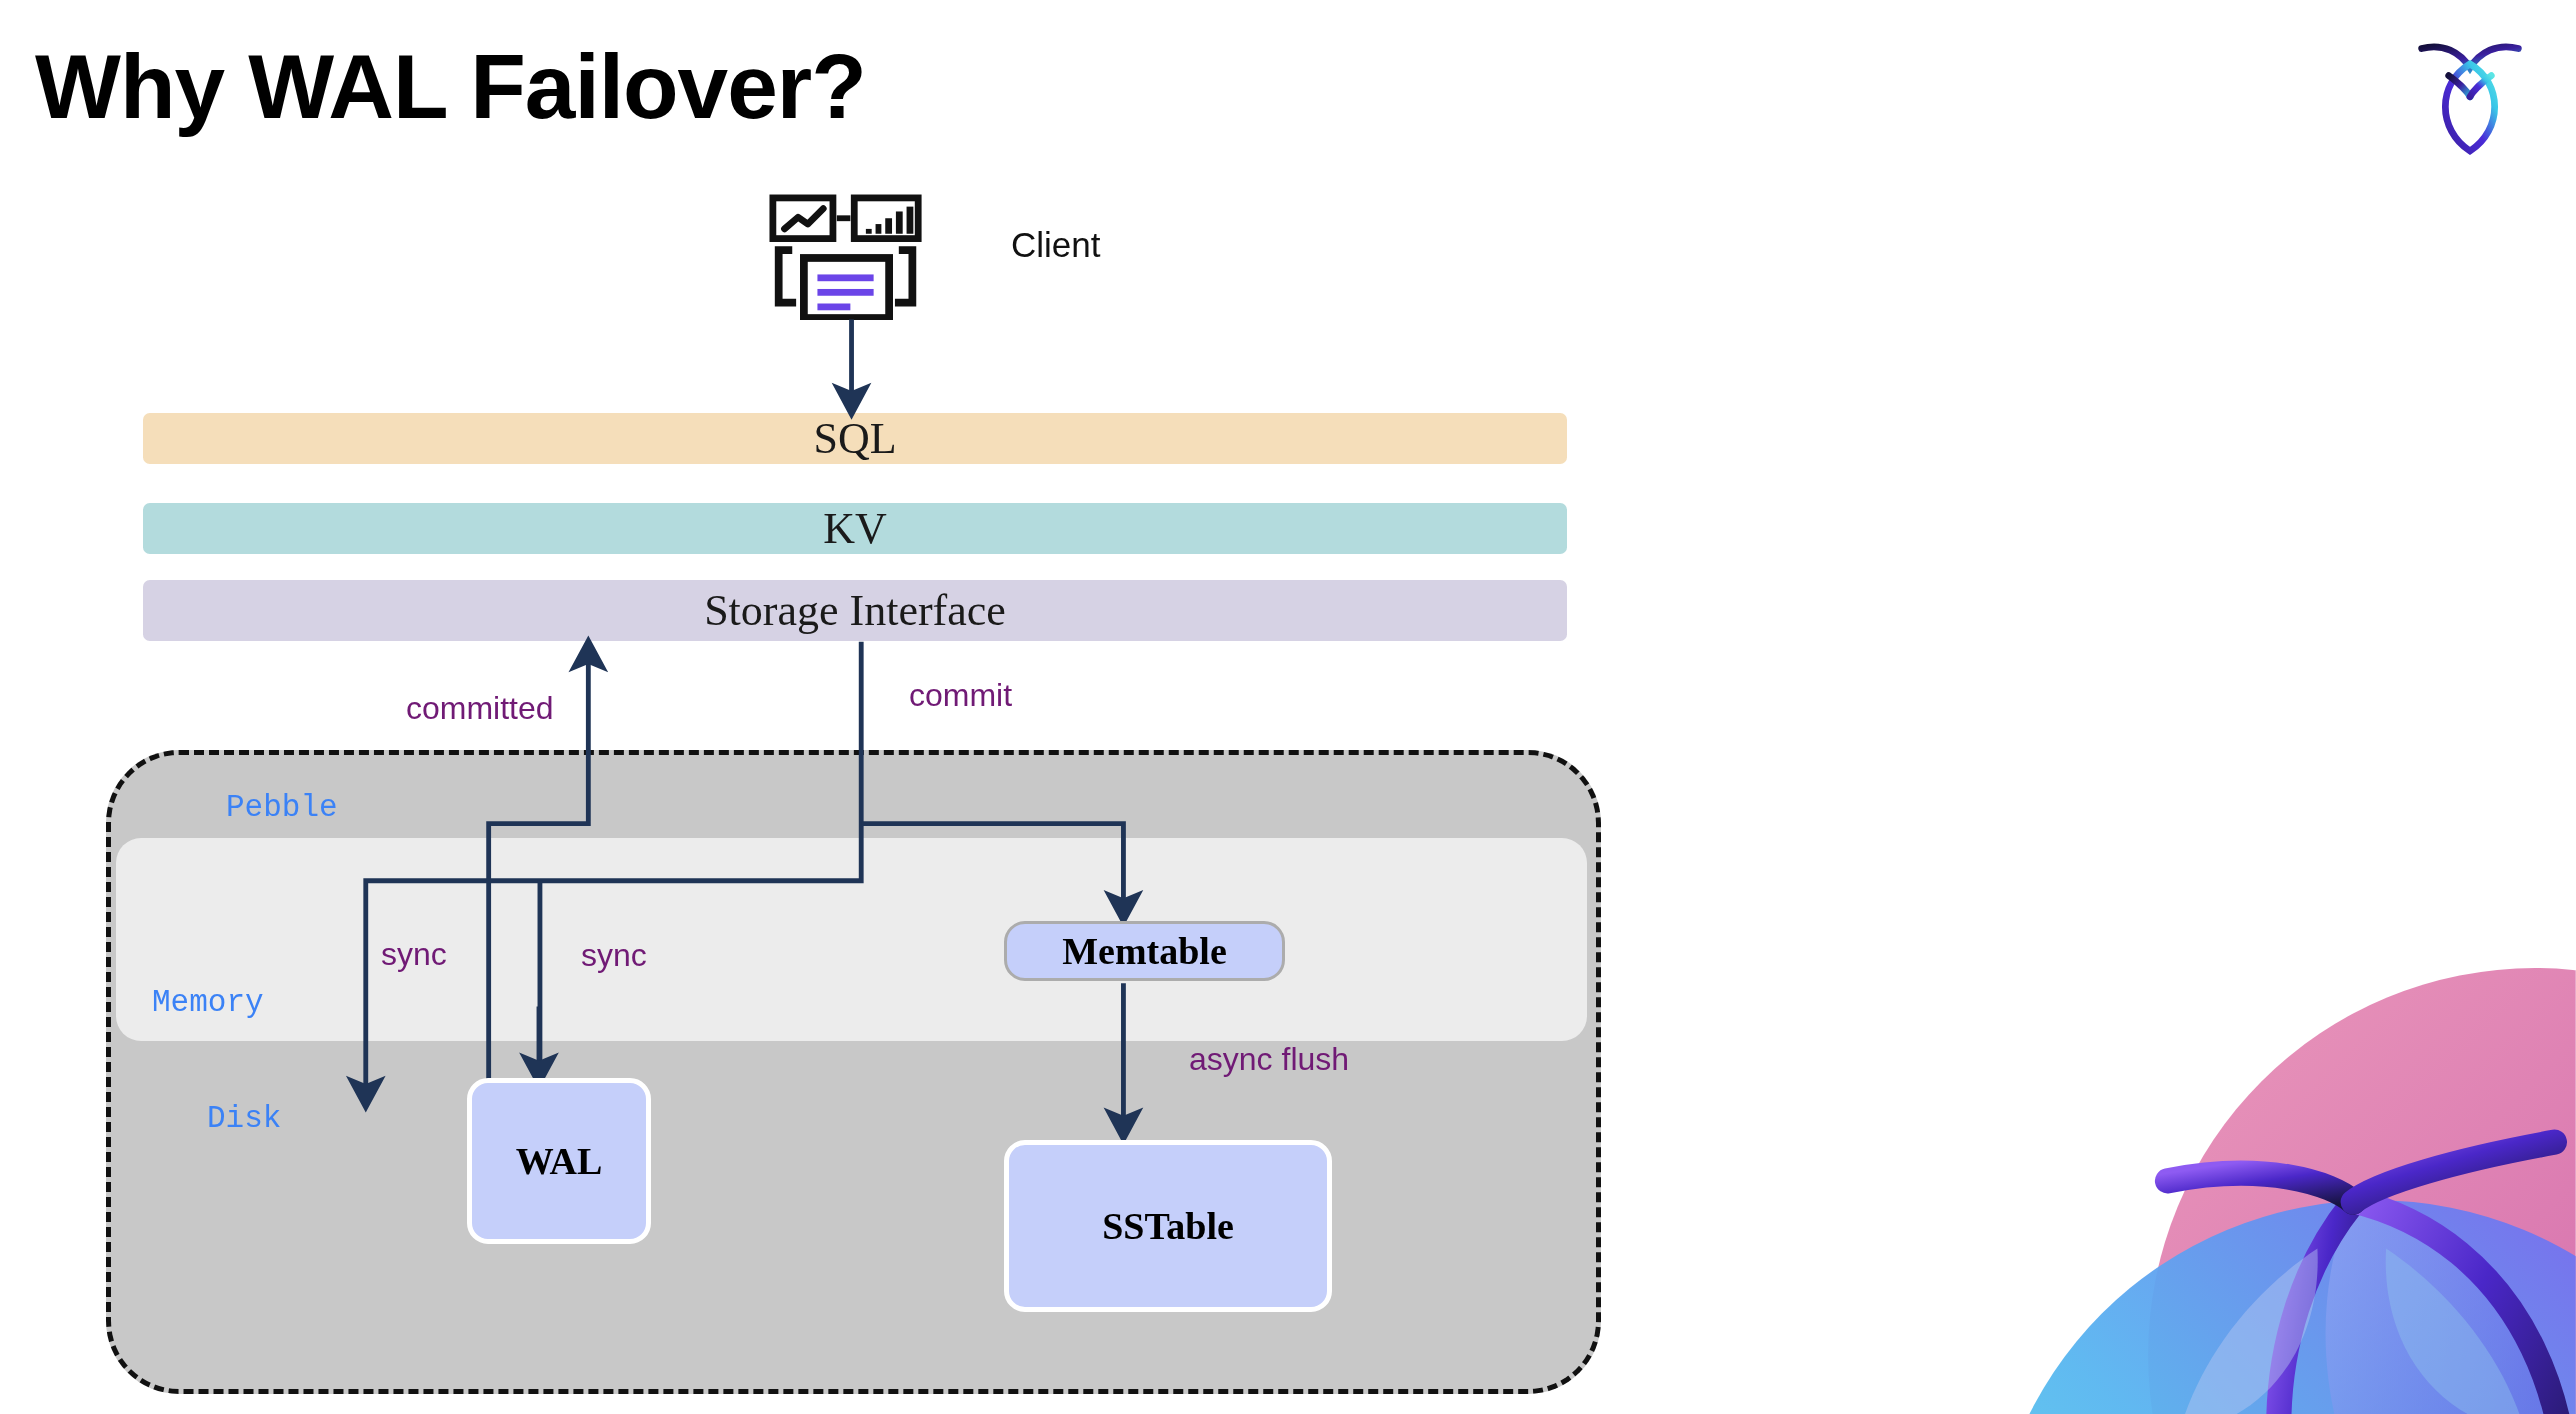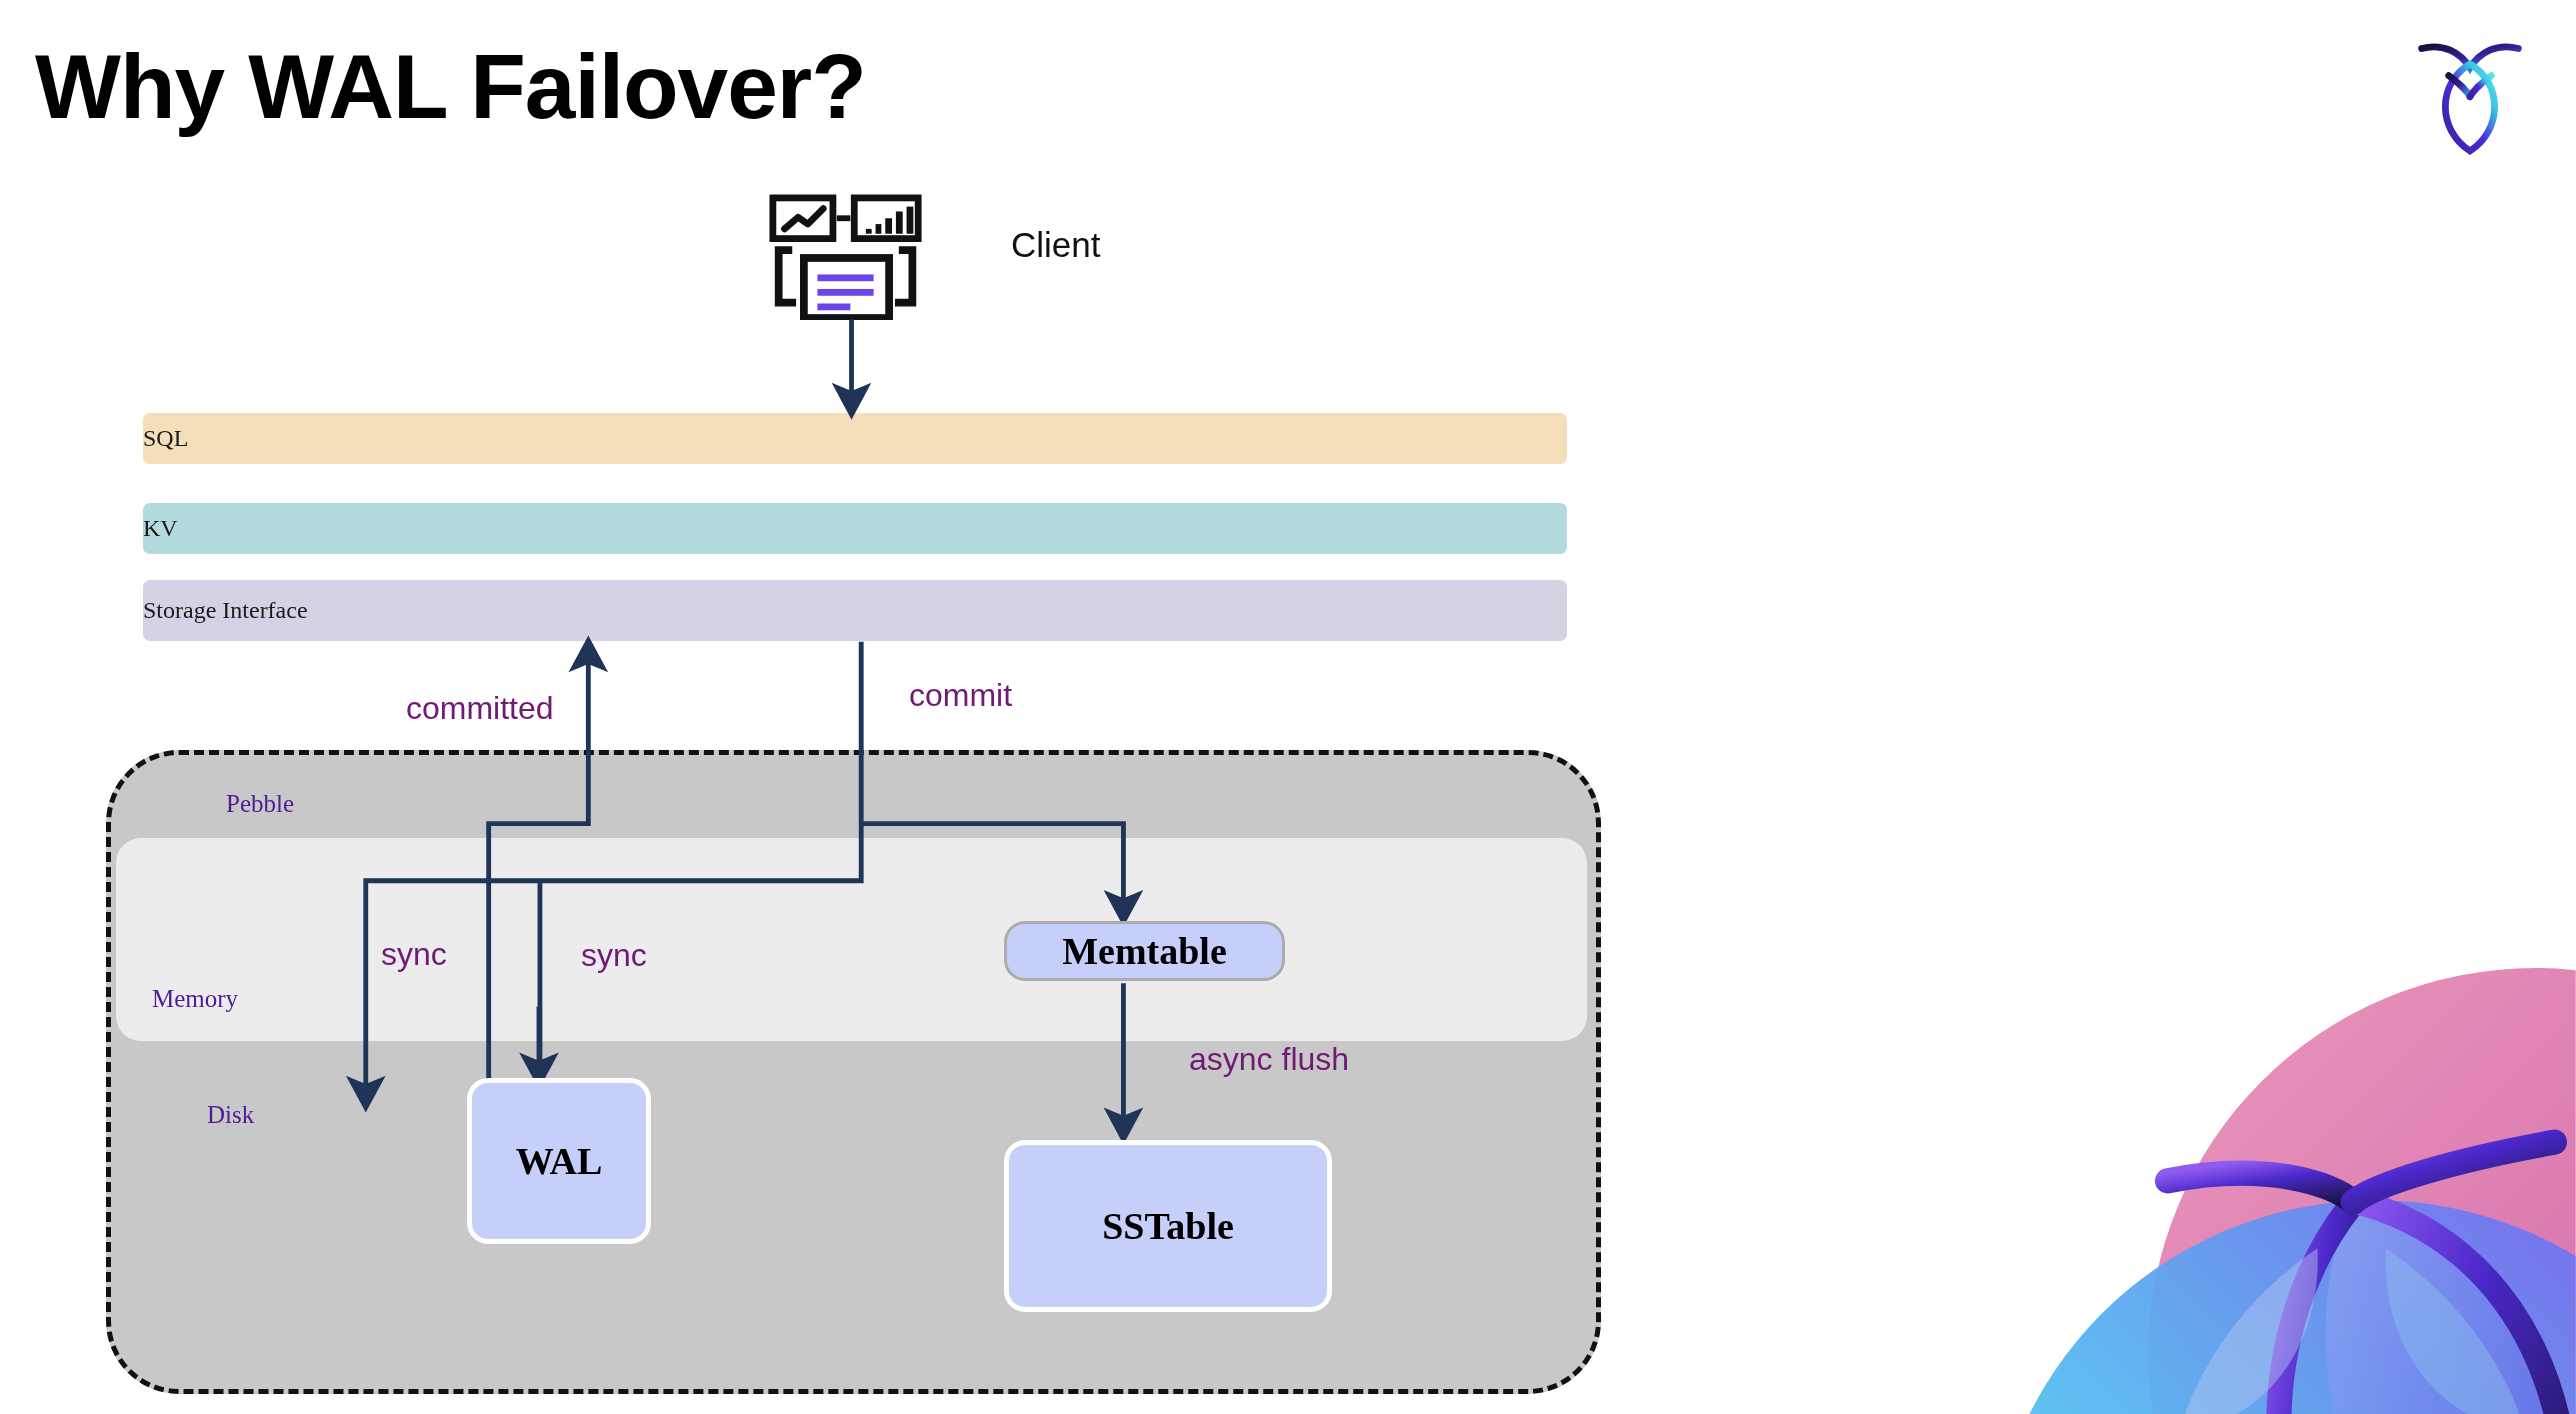--- a/index.html
+++ b/index.html
@@ -27,23 +27,23 @@
 
   
   #corner-art{position:absolute;left:1935px;top:910px;width:641px;height:505px;pointer-events:none;}
 
   
   #diagram{position:absolute;left:0;top:0;width:1645px;height:1415px;}
 
   .layer-bar{
     position:absolute;
     border-radius:6.8px;
-    display:flex;align-items:center;justify-content:flex-start;
+    display:flex;align-items:center;justify-content:center;
     font-family:"Liberation Serif", serif;
-    font-size:24px;color:#1a1a1a;
+    font-size:44px;color:#1a1a1a;
   }
   #layer-sql{left:143px;top:413px;width:1424px;height:51px;background:#F5DEBA;}
   #layer-kv{left:143px;top:503px;width:1424px;height:51px;background:#B3DBDD;}
   #layer-storage{left:143px;top:580px;width:1424px;height:61px;background:#D6D2E4;}
 
   
   #pebble-container{
     position:absolute;left:106px;top:750px;width:1495px;height:644px;
     background:#C8C8C8;
     border:5.8px dashed #111111;
@@ -51,22 +51,22 @@
     box-sizing:border-box;
   }
   #memory-panel{
     position:absolute;left:116px;top:838px;width:1471px;height:203px;
     background:#ECECEC;
     border-radius:25px;
   }
 
   .zone-label{
     position:absolute;
-    font-family:Liberation Serif, serif;
-    font-size:25px;color:#4c1d95;
+    font-family:Liberation Mono, monospace;
+    font-size:31px;color:#3b82f6;
     white-space:nowrap;
   }
   #label-pebble{left:226px;top:790px;}
   #label-memory{left:152px;top:985px;}
   #label-disk{left:207px;top:1101px;}
 
   
   .edge-label{
     position:absolute;
     font-family:"Liberation Sans", sans-serif;

